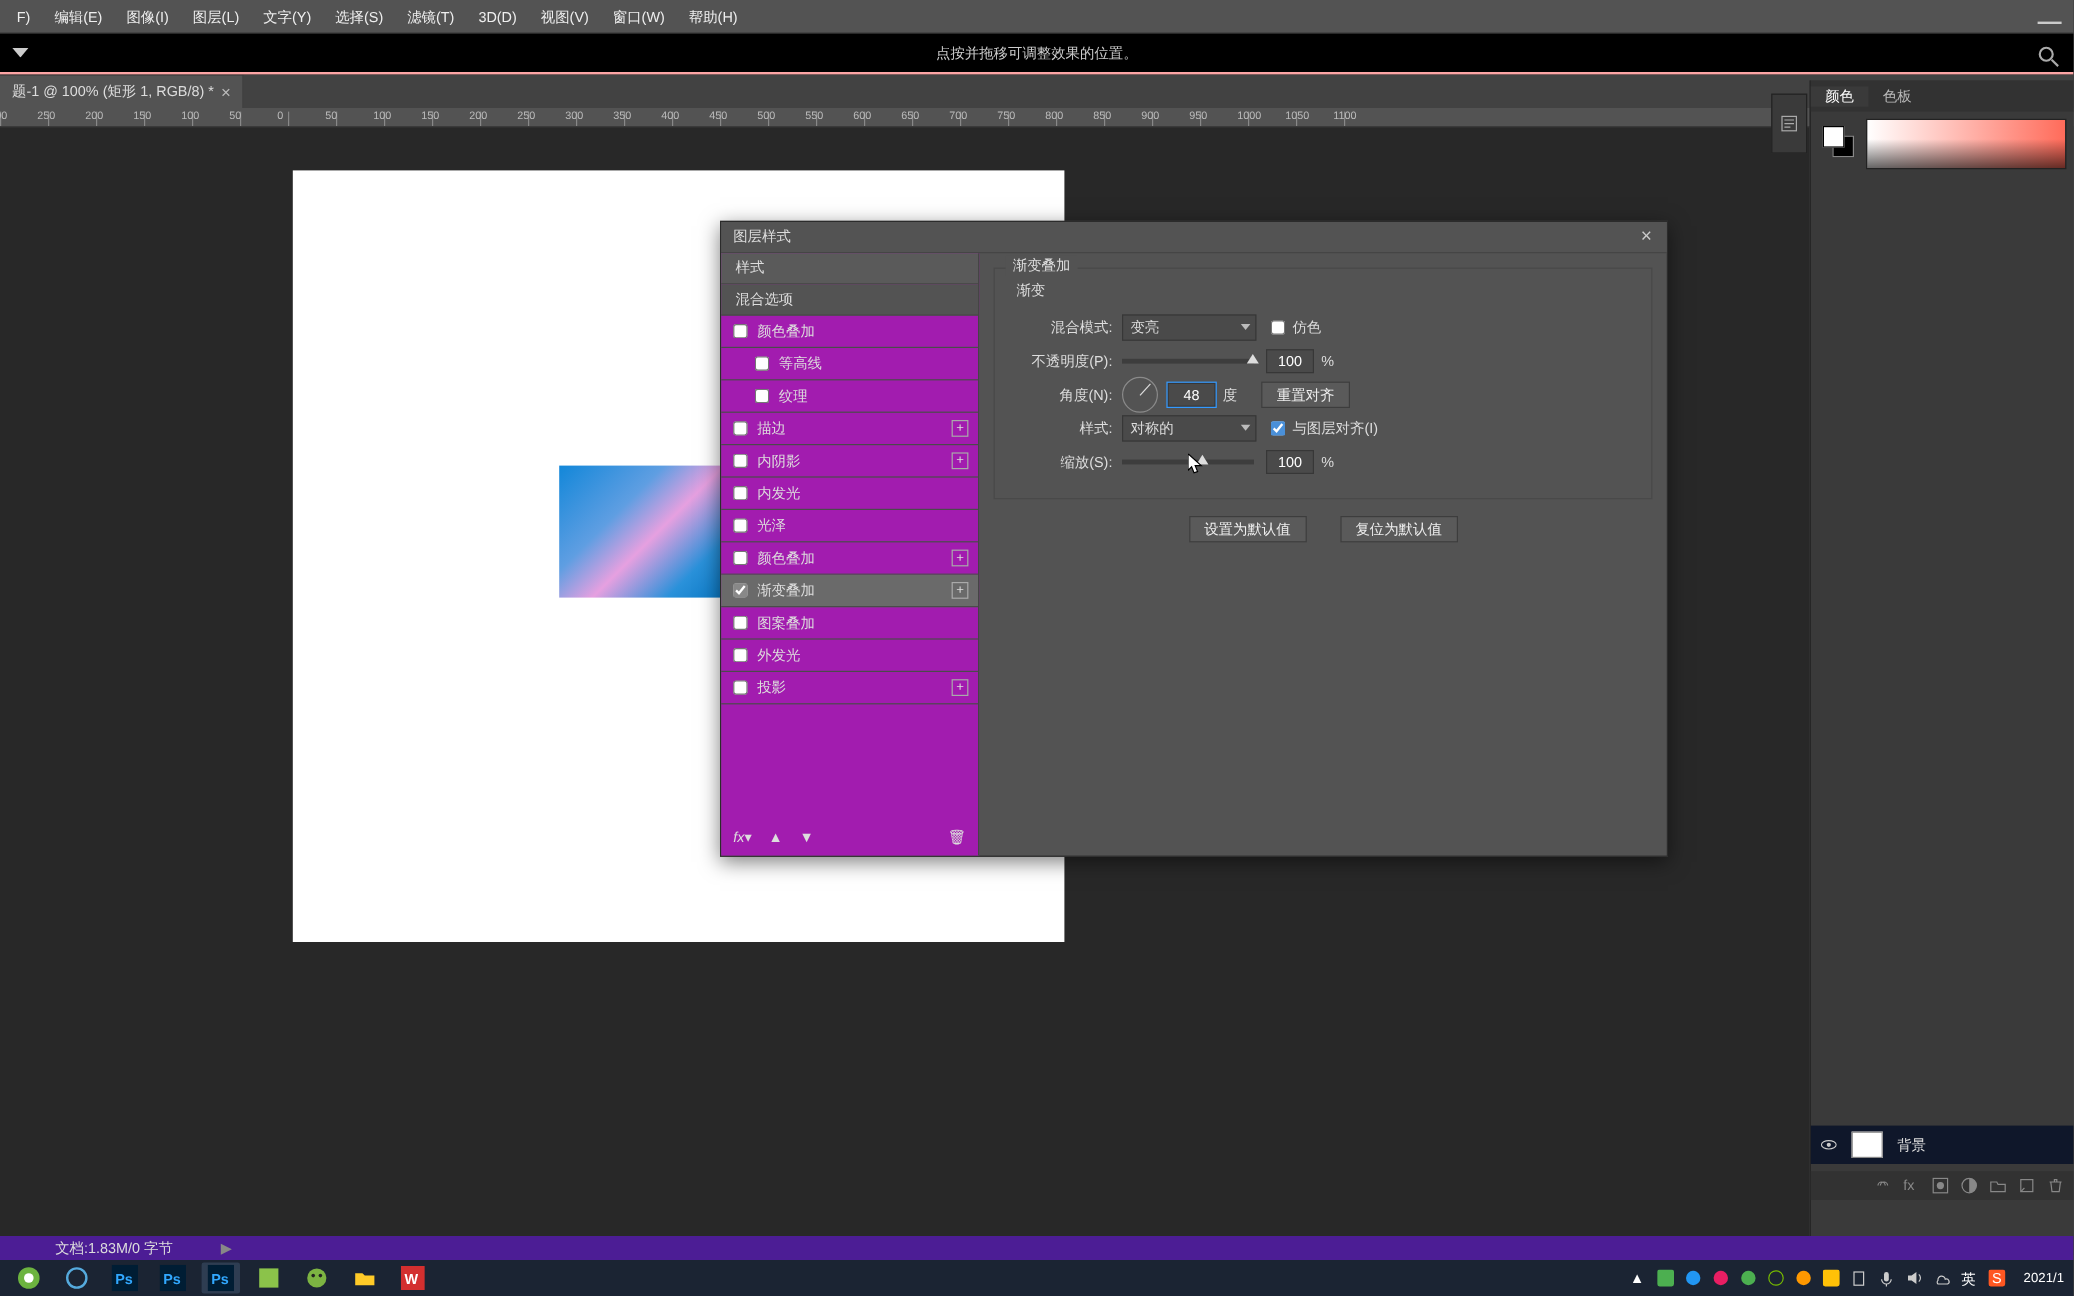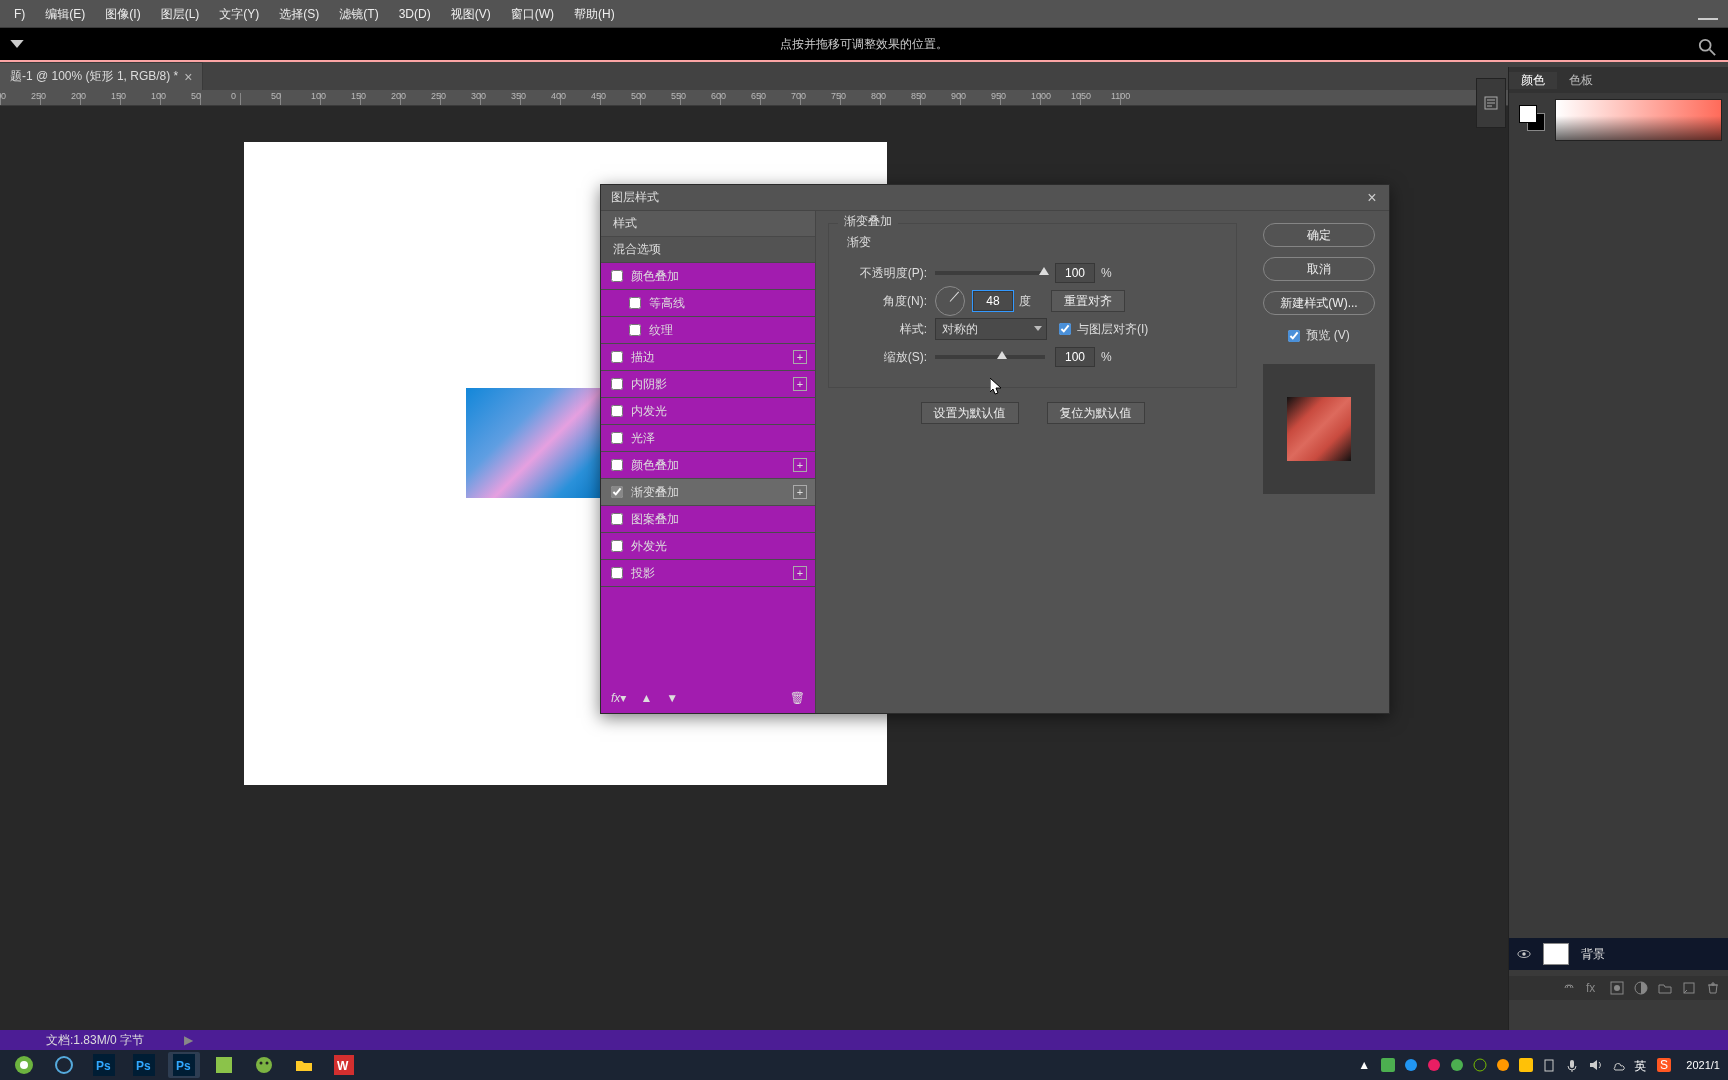--- a/index.html
+++ b/index.html
@@ -371,20 +371,31 @@
         <span>▼</span>
         <span class="spacer"></span>
         <span>🗑</span>
       </div>
     </div>
 
     <div class="setcol">
       <span class="grouptitle">渐变叠加</span>
       <div class="groupbox">
         <div class="subtitle">渐变</div>
+        <div class="row">
+          <span class="lbl">混合模式:</span>
+          <div class="sel">
+              <span>变亮</span>
+              <div class="dd"></div>
+            </div>
+          <label class="chk">
+              <input type="checkbox" style="">
+              <span>仿色</span>
+            </label>
+        </div>
         <div class="row">
           <span class="lbl">不透明度(P):</span>
           <div class="slider">
               <div class="thumb" style="left:104px"></div>
             </div>
           <div class="numbox">100</div>
           <span class="unit">%</span>
         </div>
         <div class="row">
           <span class="lbl">角度(N):</span>
@@ -415,32 +426,20 @@
           <div class="numbox">100</div>
           <span class="unit">%</span>
         </div>
       </div>
       <div class="twobtns">
         <div class="btn">设置为默认值</div>
         <div class="btn">复位为默认值</div>
       </div>
     </div>
 
-    <div class="actcol">
-      <div class="actbtn">确定</div>
-      <div class="actbtn">取消</div>
-      <div class="actbtn">新建样式(W)...</div>
-      <label class="actchk">
-          <input type="checkbox" checked="" style="">
-          <span>预览 (V)</span>
-        </label>
-      <div class="preview">
-          <div class="pv"></div>
-        </div>
-    </div>
   </div>
 </div>
 
 <div class="taskbar">
   <div class="tb">
       <svg width="20" height="20" viewBox="0 0 20 20">
         <circle cx="10" cy="10" r="9" fill="#6cb33f"></circle>
         <path d="M6 10a4 4 0 118 0 4 4 0 01-8 0" fill="#fff"></path>
       </svg>
     </div>

